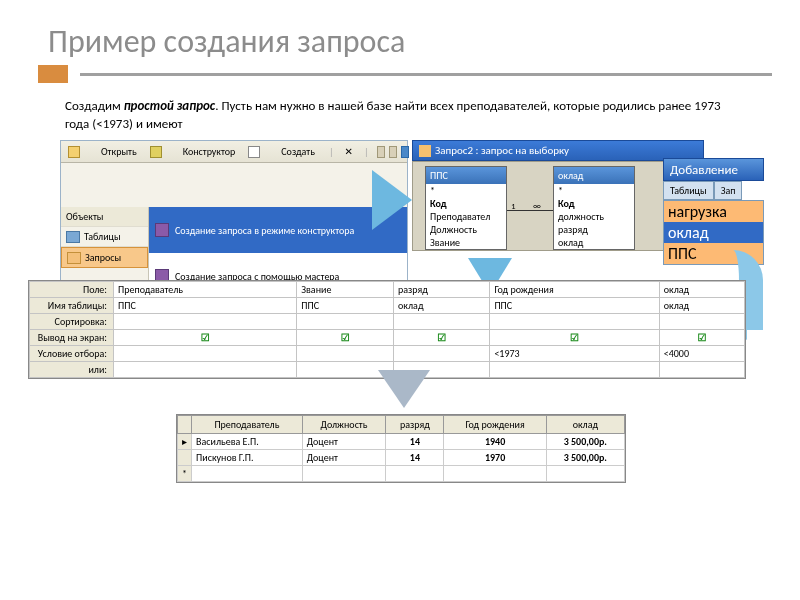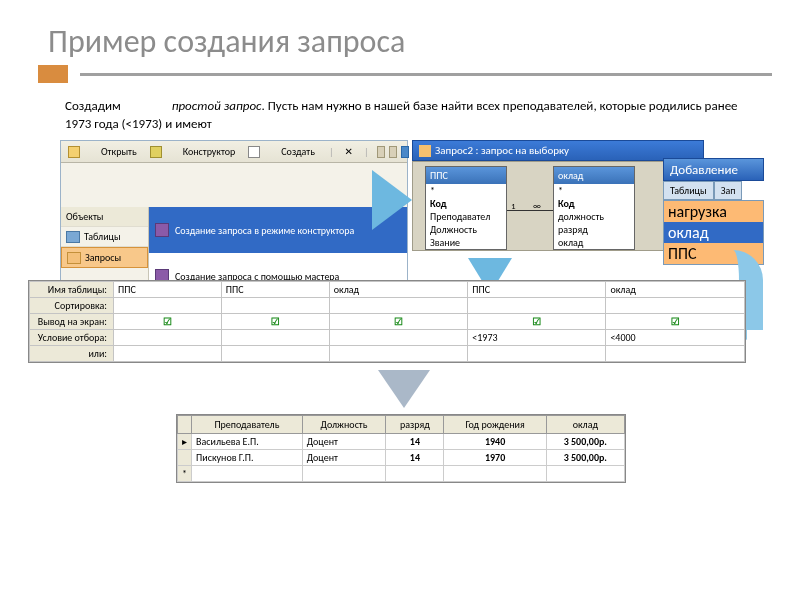--- a/index.html
+++ b/index.html
@@ -4,21 +4,21 @@
 <style>
 * { box-sizing: border-box; margin: 0; padding: 0; }
 body { font-family: Calibri, Arial, sans-serif; background: #fff; width: 800px; height: 600px; overflow: hidden; position: relative; }
 
 .slide-title { color: #8c8c8c; font-size: 32px; font-weight: 400; padding: 22px 0 12px 48px; }
 .title-underline { position: relative; height: 4px; }
 .title-underline .gray-line { position: absolute; left: 80px; right: 28px; top: 0; height: 3px; background: #a0a0a0; }
 .title-underline .orange-box { position: absolute; left: 38px; top: -8px; width: 30px; height: 18px; background: #d98c3f; }
 
 .body-text { font-size: 13px; color: #000; padding: 20px 60px 8px 65px; line-height: 1.35; }
-.body-text .bold-italic { font-weight: normal; font-style: italic; margin-left: 48px; }
+.body-text .bold-italic { font-weight: bold; font-style: italic; }
 
 .diagram-area { position: relative; margin: 0 28px 0 28px; height: 400px; }
 
 .access-panel-left { position: absolute; left: 32px; top: 0; width: 348px; border: 1px solid #9cb3c9; background: #f4f2e9; }
 .toolbar { display: flex; align-items: center; gap: 4px; padding: 2px 4px; background: linear-gradient(#f1efe3,#e6e3d4); border-bottom: 1px solid #b8b5a6; font-size: 10px; }
 .toolbar span { display: flex; align-items: center; gap: 18px; padding: 1px 3px; }
 .tb-icon { width: 12px; height: 12px; display: inline-block; }
 .toolbar .sep { color: #aaa; margin: 0 1px; }
 .panel-body { display: flex; margin-top: 44px; }
 .sidebar { width: 88px; background: #f4f2e9; border-right: 1px solid #c8c5b6; font-size: 10px; }
@@ -188,20 +188,28 @@
   </div>
 
   <div class="blue-arrow-down"></div>
   <div class="blue-arrow-curve"></div>
 
   <span class="cursor-icon">↖</span>
 
   <div class="design-grid">
     <table>
       <tbody>
+          <tr>
+        <td class="label">Поле:</td>
+        <td>Преподаватель</td>
+        <td>Звание</td>
+        <td>разряд</td>
+        <td>Год рождения</td>
+        <td>оклад</td>
+      </tr>
       <tr>
         <td class="label">Имя таблицы:</td>
         <td>ППС</td>
         <td>ППС</td>
         <td>оклад</td>
         <td>ППС</td>
         <td>оклад</td>
       </tr>
       <tr>
         <td class="label">Сортировка:</td>

